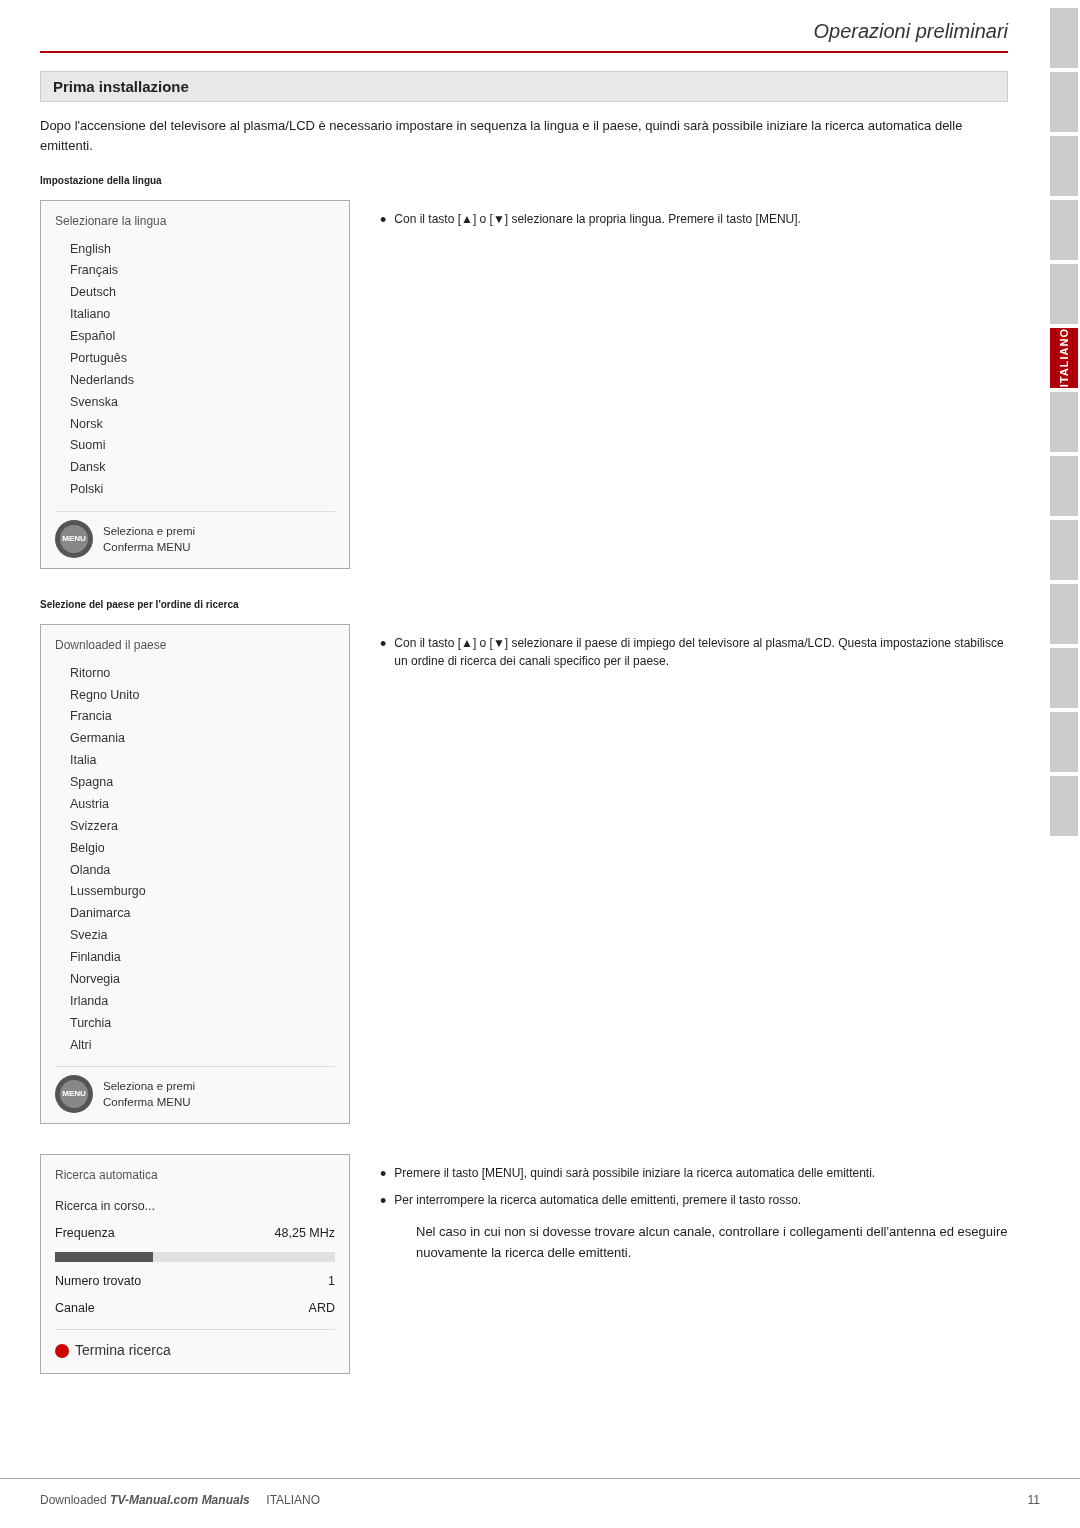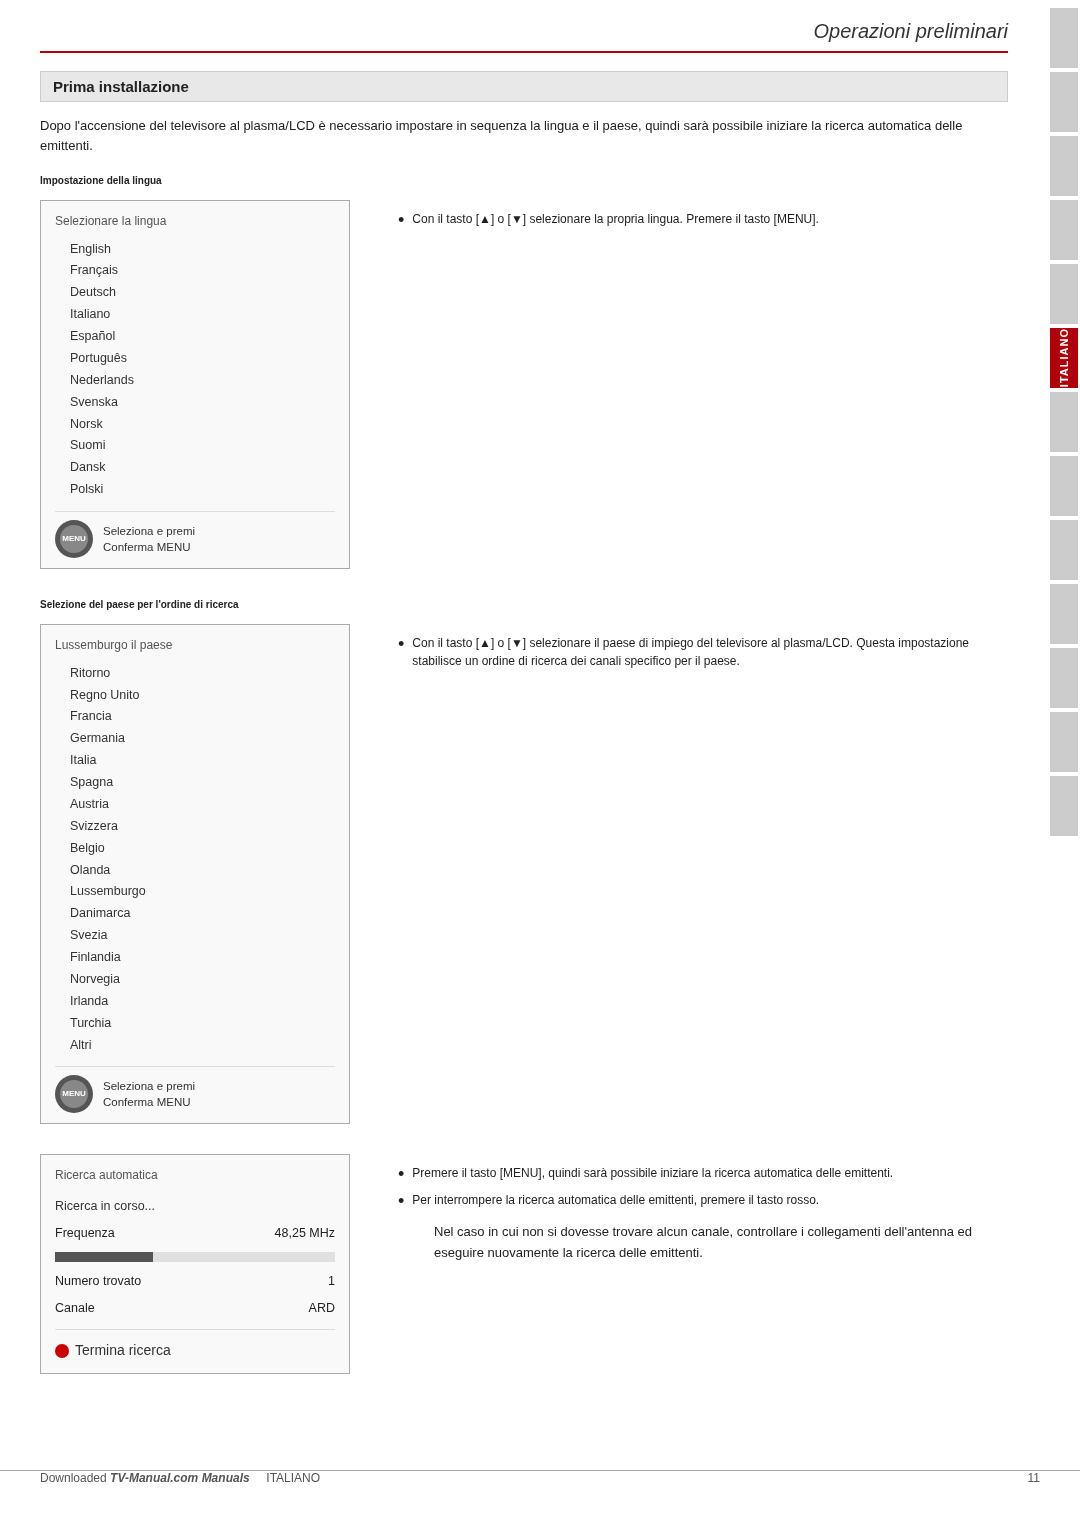--- a/index.html
+++ b/index.html
@@ -99,21 +99,21 @@
     
     .sub-heading {
       font-size: 10px;
       font-weight: bold;
       margin-bottom: 14px;
     }
 
     
     .instruction-row {
       display: flex;
-      gap: 48px;
+      gap: 30px;
       margin-bottom: 30px;
       align-items: flex-start;
     }
 
     .left-panel {
       flex: 0 0 310px;
     }
 
     .right-panel {
       flex: 1;
@@ -257,26 +257,27 @@
     }
 
     .terminate-text {
       font-size: 14px;
       color: #333;
     }
 
     
     .page-footer {
       position: absolute;
-      bottom: 16px;
+      bottom: 8px;
       left: 0;
       right: 0;
       height: 42px;
       border-top: 1px solid #aaa;
       display: flex;
+      align-items: center;
       justify-content: space-between;
       padding: 0 40px 0 40px;
     }
 
     .footer-left {
       font-size: 12px;
       color: #555;
     }
 
     .footer-left span.bold {
@@ -381,21 +382,21 @@
     </div>
 
     
     <div>
       <p class="sub-heading">Selezione del paese per l'ordine di ricerca</p>
 
       <div class="instruction-row">
 
         <div class="left-panel">
           <div class="ui-box">
-            <div class="ui-box-title">Lussemburgo il paese</div>
+            <div class="ui-box-title">Downloaded il paese</div>
             <ul class="ui-box-list">
               <li>Ritorno</li>
               <li>Regno Unito</li>
               <li>Francia</li>
               <li>Germania</li>
               <li>Italia</li>
               <li>Spagna</li>
               <li>Austria</li>
               <li>Svizzera</li>
               <li>Belgio</li>

